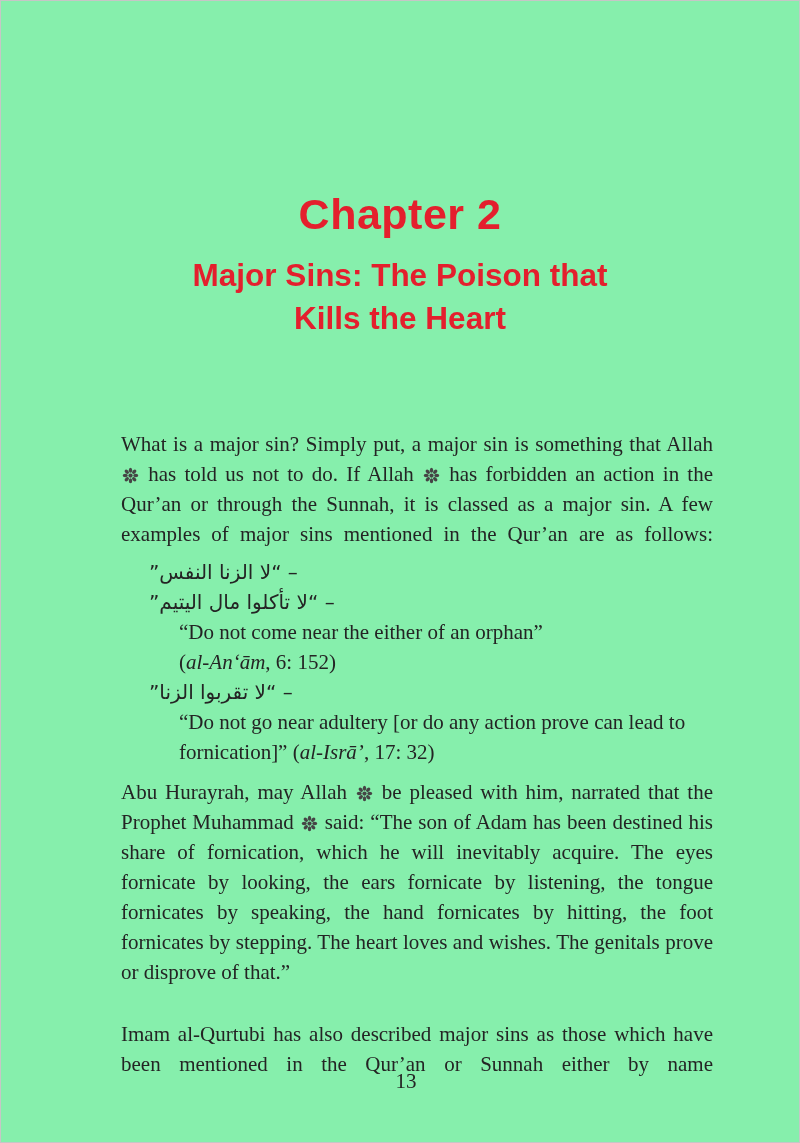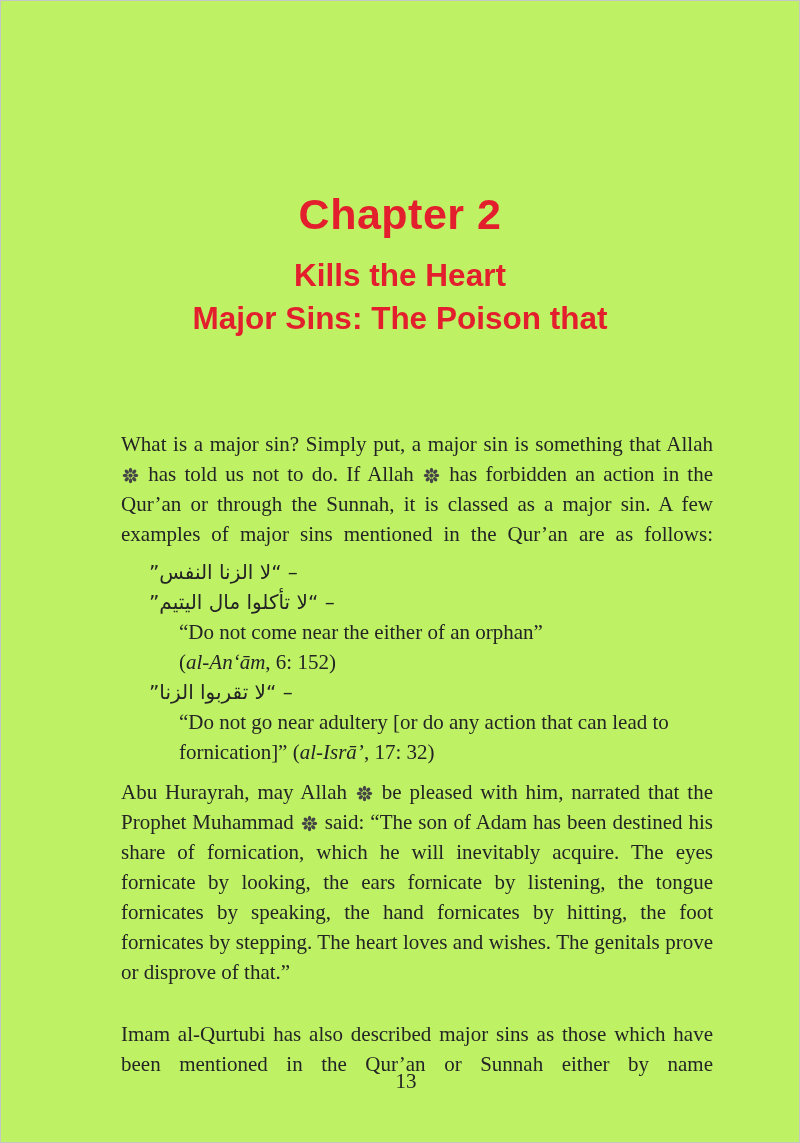--- a/index.html
+++ b/index.html
@@ -2,21 +2,21 @@
 <html><head>
 <meta charset="utf-8">
 <style>
   :root { --red: #e41f2d; --ink: #242424; }
   html, body { margin: 0; padding: 0; background: #ffffff; }
   .page {
     position: relative;
     width: 798px;
     height: 1141px;
     border: 1px solid #c6c6c6;
-    background: #bef264;
+    background: #86efac;
     overflow: hidden;
     color: var(--ink);
     font-family: "Liberation Serif", serif;
   }
   .heading-block {
     position: absolute;
     top: 190px; left: 0; right: 0;
     text-align: center;
     color: var(--red);
     font-family: "Liberation Sans", sans-serif;
@@ -71,22 +71,22 @@
   i { font-style: italic; }
 </style>
 </head>
 <body>
 
 <div class="page">
 
   <div class="heading-block">
     <div class="chapter-label">Chapter 2</div>
     <div class="chapter-title">
+      <div>Major Sins: The Poison that</div>
       <div>Kills the Heart</div>
-      <div>Major Sins: The Poison that</div>
     </div>
   </div>
 
   <div class="content">
     <p class="para stretch-last">What is a major sin? Simply put, a major sin is something that Allah <svg viewBox="0 0 24 24" xmlns="http://www.w3.org/2000/svg" class="medallion">
   <g fill="#454545">
     <circle cx="12" cy="12" r="3"></circle>
     <ellipse cx="12" cy="4.6" rx="2.4" ry="3.6"></ellipse>
     <ellipse cx="12" cy="4.6" rx="2.4" ry="3.6" transform="rotate(45 12 12)"></ellipse>
     <ellipse cx="12" cy="4.6" rx="2.4" ry="3.6" transform="rotate(90 12 12)"></ellipse>
@@ -109,21 +109,21 @@
     <ellipse cx="12" cy="4.6" rx="2.4" ry="3.6" transform="rotate(315 12 12)"></ellipse>
   </g>
 </svg> has forbidden an action in the Qur’an or through the Sunnah, it is classed as a major sin. A few examples of major sins mentioned in the Qur’an are as follows:</p>
 
     <div class="quote-list">
         <div class="q-arabic"><span dir="rtl">– “لا الزنا النفس”</span></div>
         <div class="q-arabic"><span dir="rtl">– “لا تأكلوا مال اليتيم”</span></div>
         <div class="q-line">“Do not come near the either of an orphan”</div>
         <div class="q-line">(<i>al-An‘ām</i>, 6: 152)</div>
         <div class="q-arabic"><span dir="rtl">– “لا تقربوا الزنا”</span></div>
-        <div class="q-line">“Do not go near adultery [or do any action that can lead to</div>
+        <div class="q-line">“Do not go near adultery [or do any action prove can lead to</div>
         <div class="q-line">fornication]” (<i>al-Isrā’</i>, 17: 32)</div>
       </div>
 
     <p class="para hadith">Abu Hurayrah, may Allah <svg viewBox="0 0 24 24" xmlns="http://www.w3.org/2000/svg" class="medallion">
   <g fill="#454545">
     <circle cx="12" cy="12" r="3"></circle>
     <ellipse cx="12" cy="4.6" rx="2.4" ry="3.6"></ellipse>
     <ellipse cx="12" cy="4.6" rx="2.4" ry="3.6" transform="rotate(45 12 12)"></ellipse>
     <ellipse cx="12" cy="4.6" rx="2.4" ry="3.6" transform="rotate(90 12 12)"></ellipse>
     <ellipse cx="12" cy="4.6" rx="2.4" ry="3.6" transform="rotate(135 12 12)"></ellipse>

